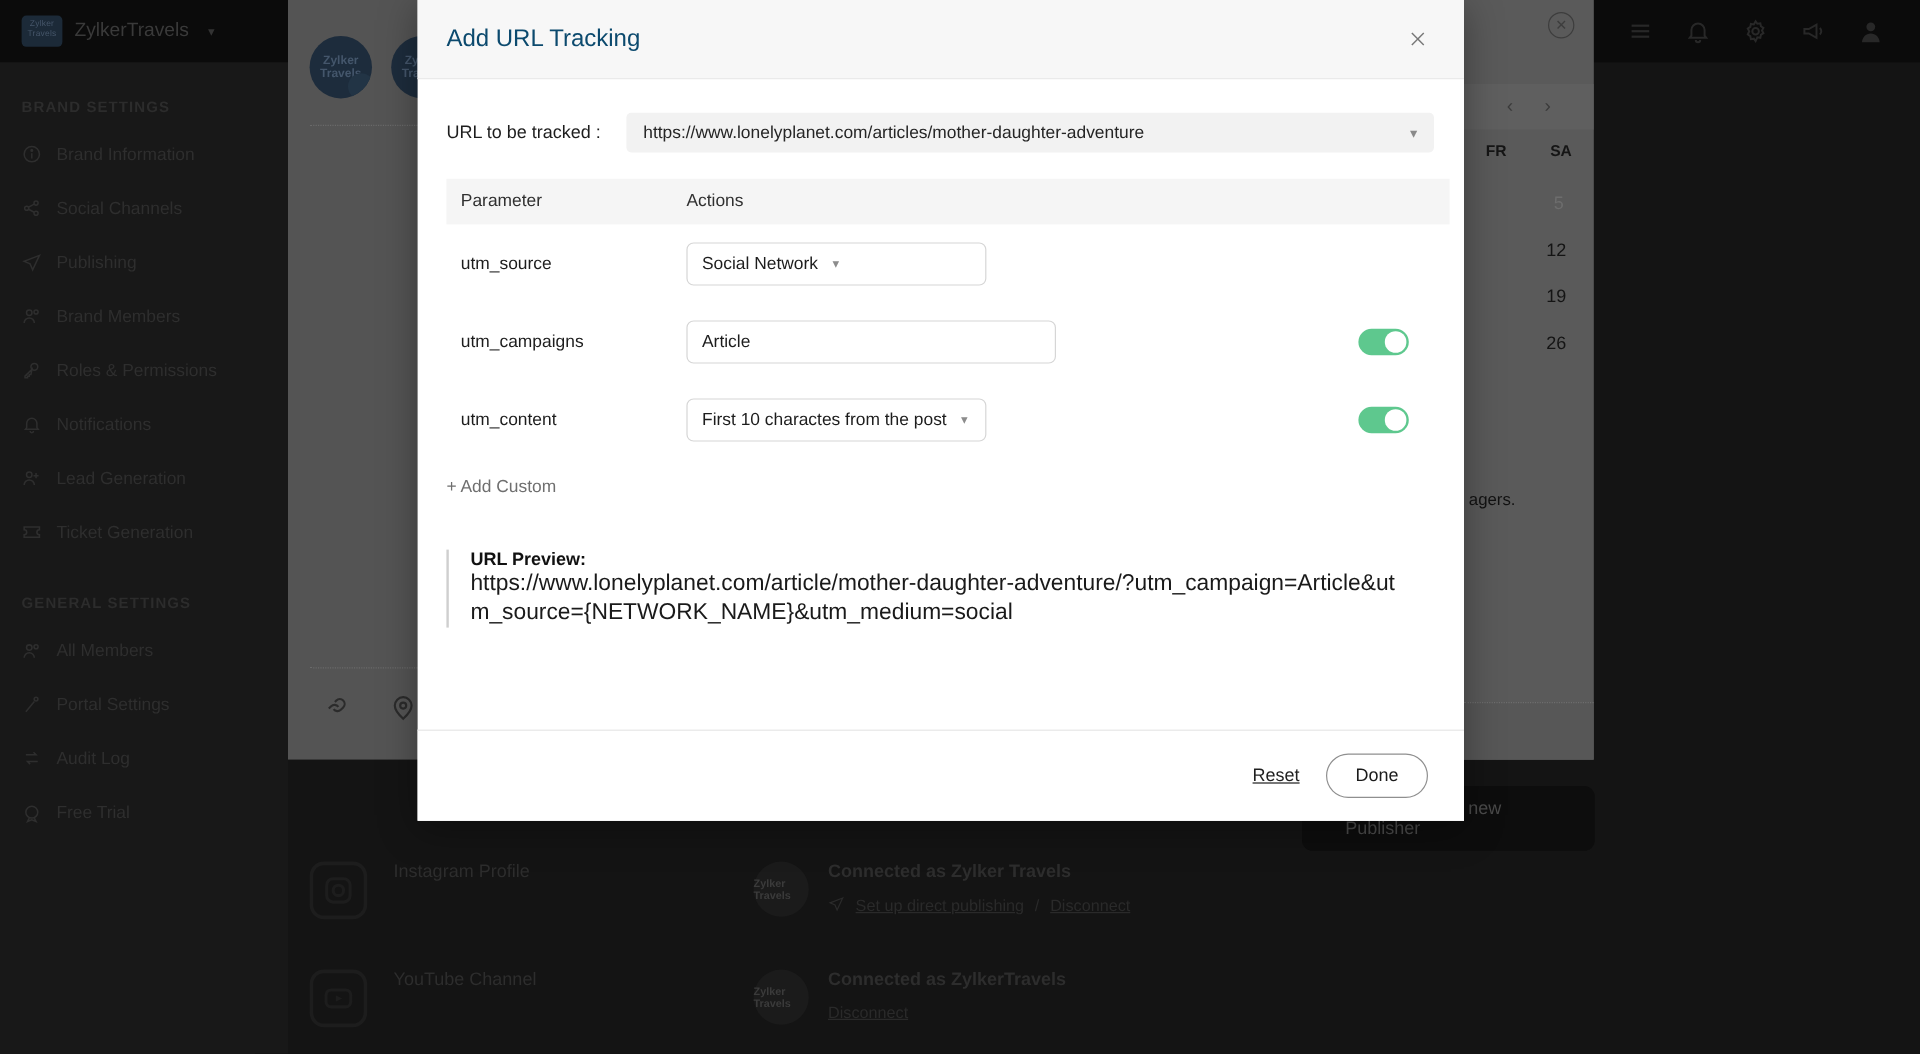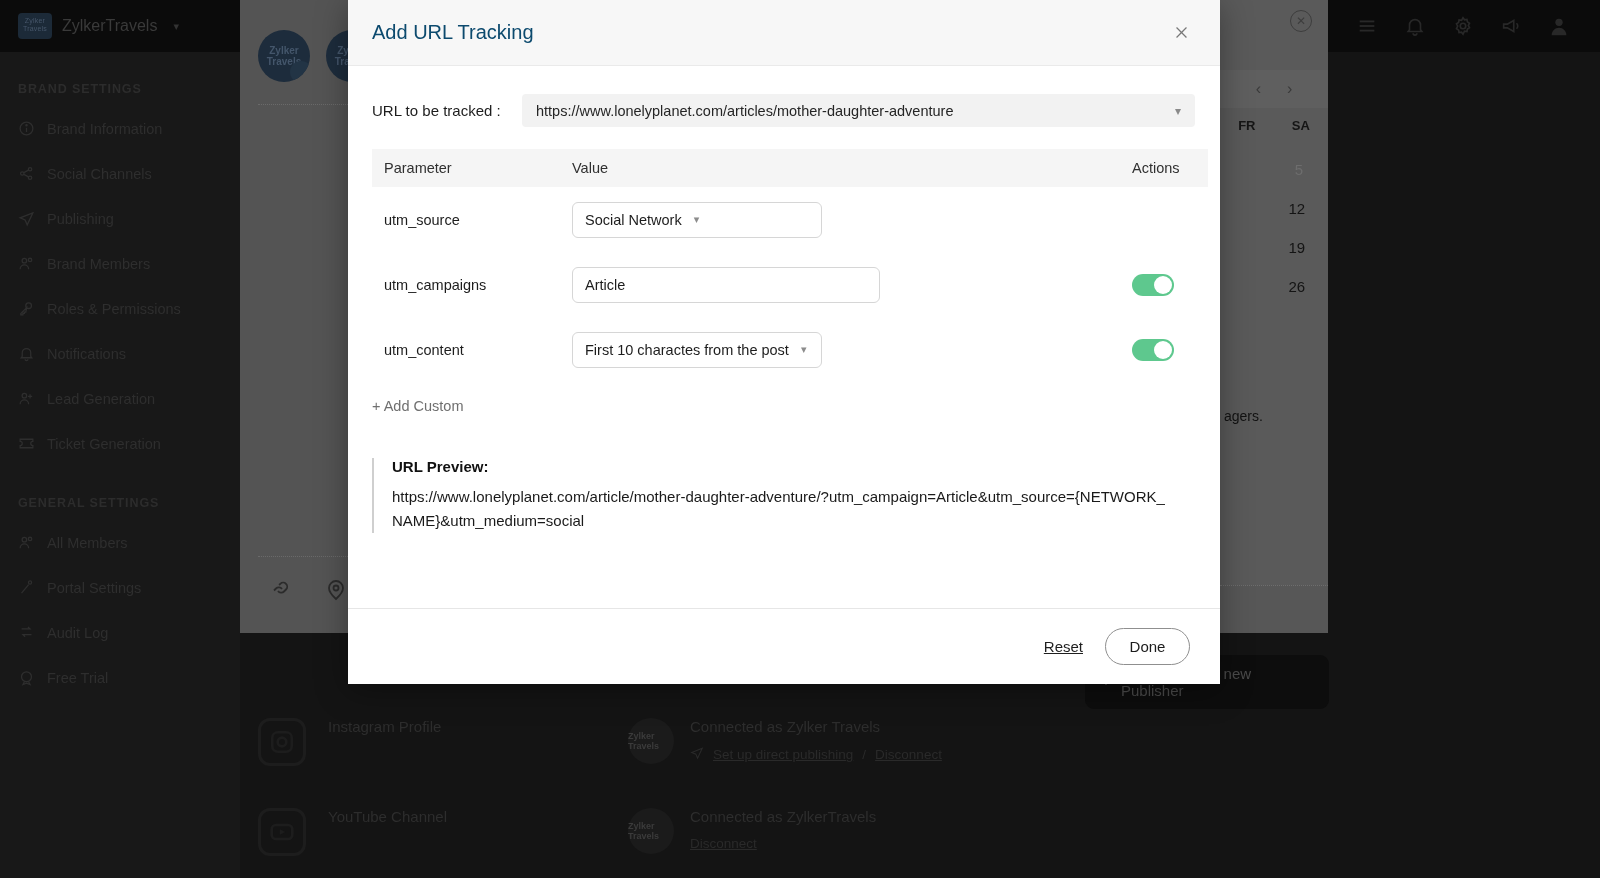--- a/index.html
+++ b/index.html
@@ -145,21 +145,21 @@
   }
   .chan-ico svg { width: 26px; height: 26px; display: block; }
   .chan-label { margin-left: 22px; font-size: 15px; color: #2d2d2d; width: 300px; }
   .chan-avatar {
     width: 46px; height: 46px; border-radius: 50%;
     background: #1b1b1b; color: #3b3b3b;
     font-size: 9px; line-height: 10px; font-weight: 700;
     display: flex; flex-direction: column; align-items: center; justify-content: center;
   }
   .chan-meta { margin-left: 16px; }
-  .chan-conn { font-size: 15px; color: #2d2d2d; }
+  .chan-conn { font-size: 15px; color: #2d2d2d; font-weight: bold; }
   .chan-actions {
     margin-top: 11px; font-size: 13.5px; color: #2a2a2a;
     display: flex; align-items: center; gap: 9px;
   }
   .chan-actions .u { text-decoration: underline; }
   .chan-actions svg { width: 14px; height: 14px; color: #2a2a2a; }
 
   .publisher-tip {
     position: absolute; left: 1085px; top: 655px;
     width: 244px; height: 54px; border-radius: 9px;
@@ -245,21 +245,21 @@
   .add-custom {
     margin: 16px 0 0 24px; font-size: 14.5px; color: #6f6f6f;
   }
 
   .preview {
     margin: 44px 0 0 24px; padding-left: 18px;
     border-left: 2px solid #cfcfcf; width: 800px;
   }
   .preview-title { font-size: 15px; color: #111; font-weight: 600; }
   .preview-url {
-    margin-top: 10px; font-size: 15px; color: #1a1a1a;
+    font-size: 19px; color: #1a1a1a;
     line-height: 24px; word-break: break-all;
   }
 
   .modal-footer {
     flex: 0 0 76px; border-top: 1px solid #e6e6e6;
     display: flex; align-items: center; justify-content: flex-end;
     gap: 22px; padding-right: 30px; background: #fff;
   }
   .btn-reset {
     font-size: 15px; color: #1f1f1f; text-decoration: underline;
@@ -574,21 +574,20 @@
       <span class="url-label">URL to be tracked :</span>
       <div class="url-select">
         <span>https://www.lonelyplanet.com/articles/mother-daughter-adventure</span>
         <span class="chev">▾</span>
       </div>
     </div>
 
     <div class="param-table">
       <div class="thead">
         <span class="col-param">Parameter</span>
-        <span class="col-value">Value</span>
         <span class="col-actions">Actions</span>
       </div>
 
       <div class="trow">
         <span class="param-name">utm_source</span>
         <span class="param-value">
           <span class="ctl sel w250">
             <span>Social Network</span>
             <span class="chev">▾</span>
           </span>

